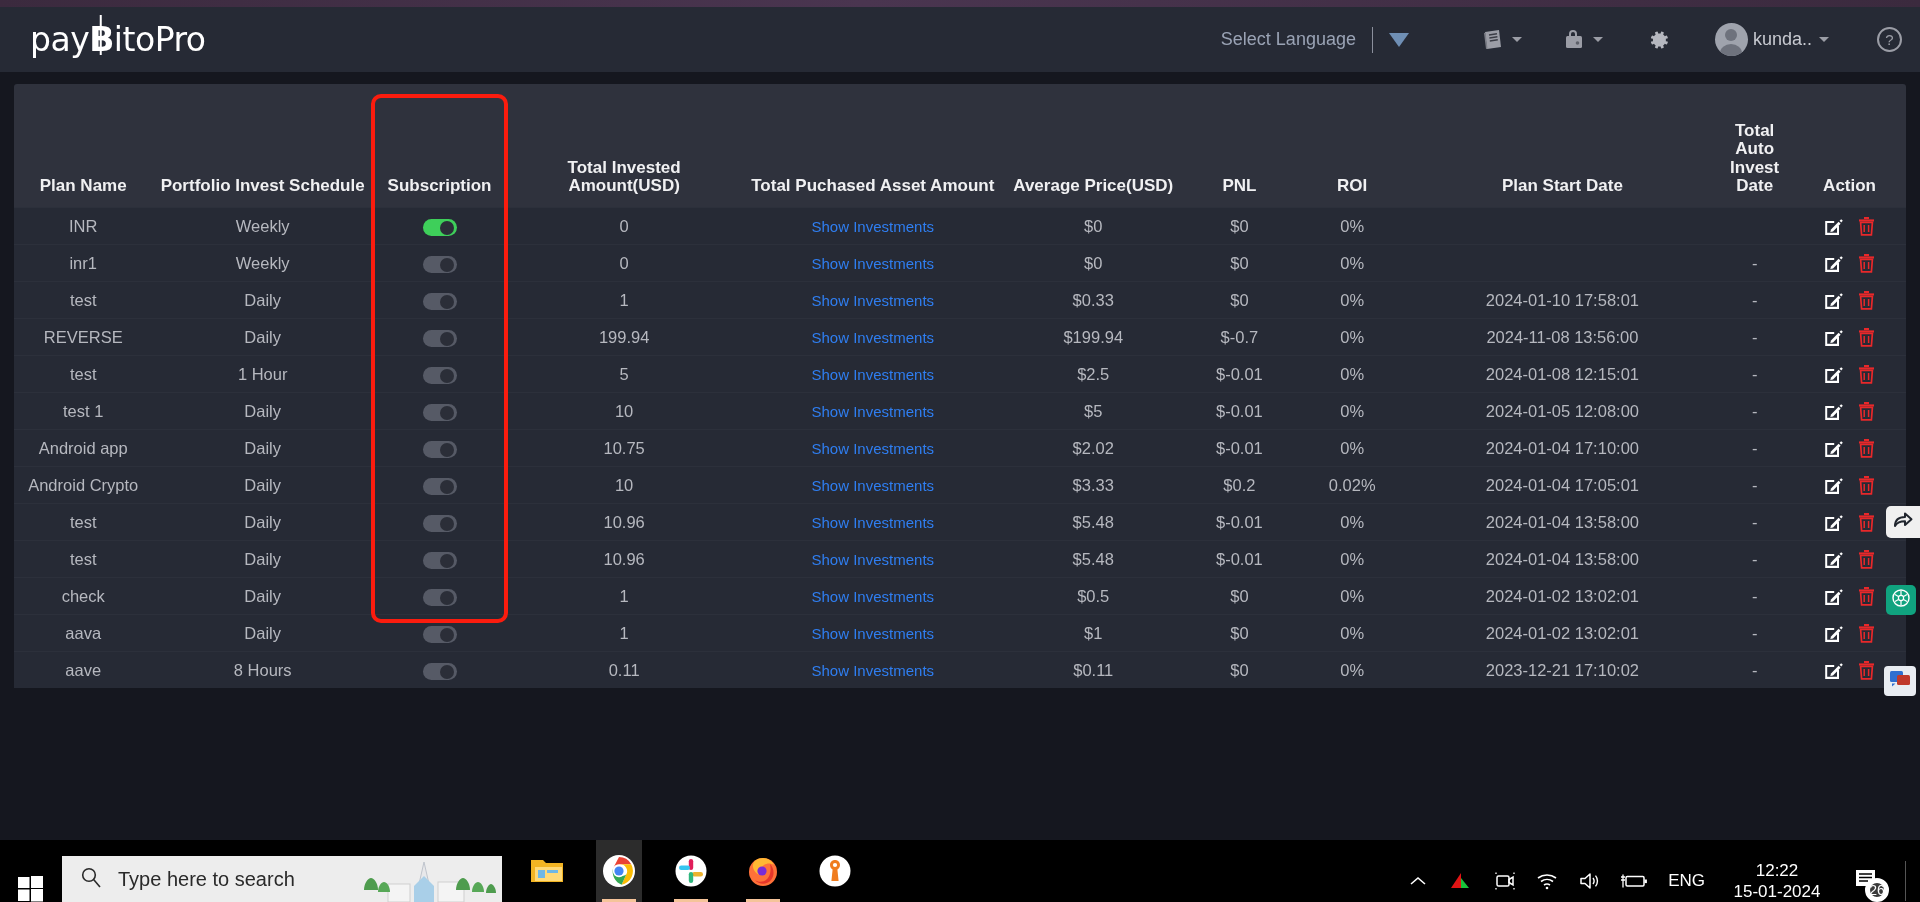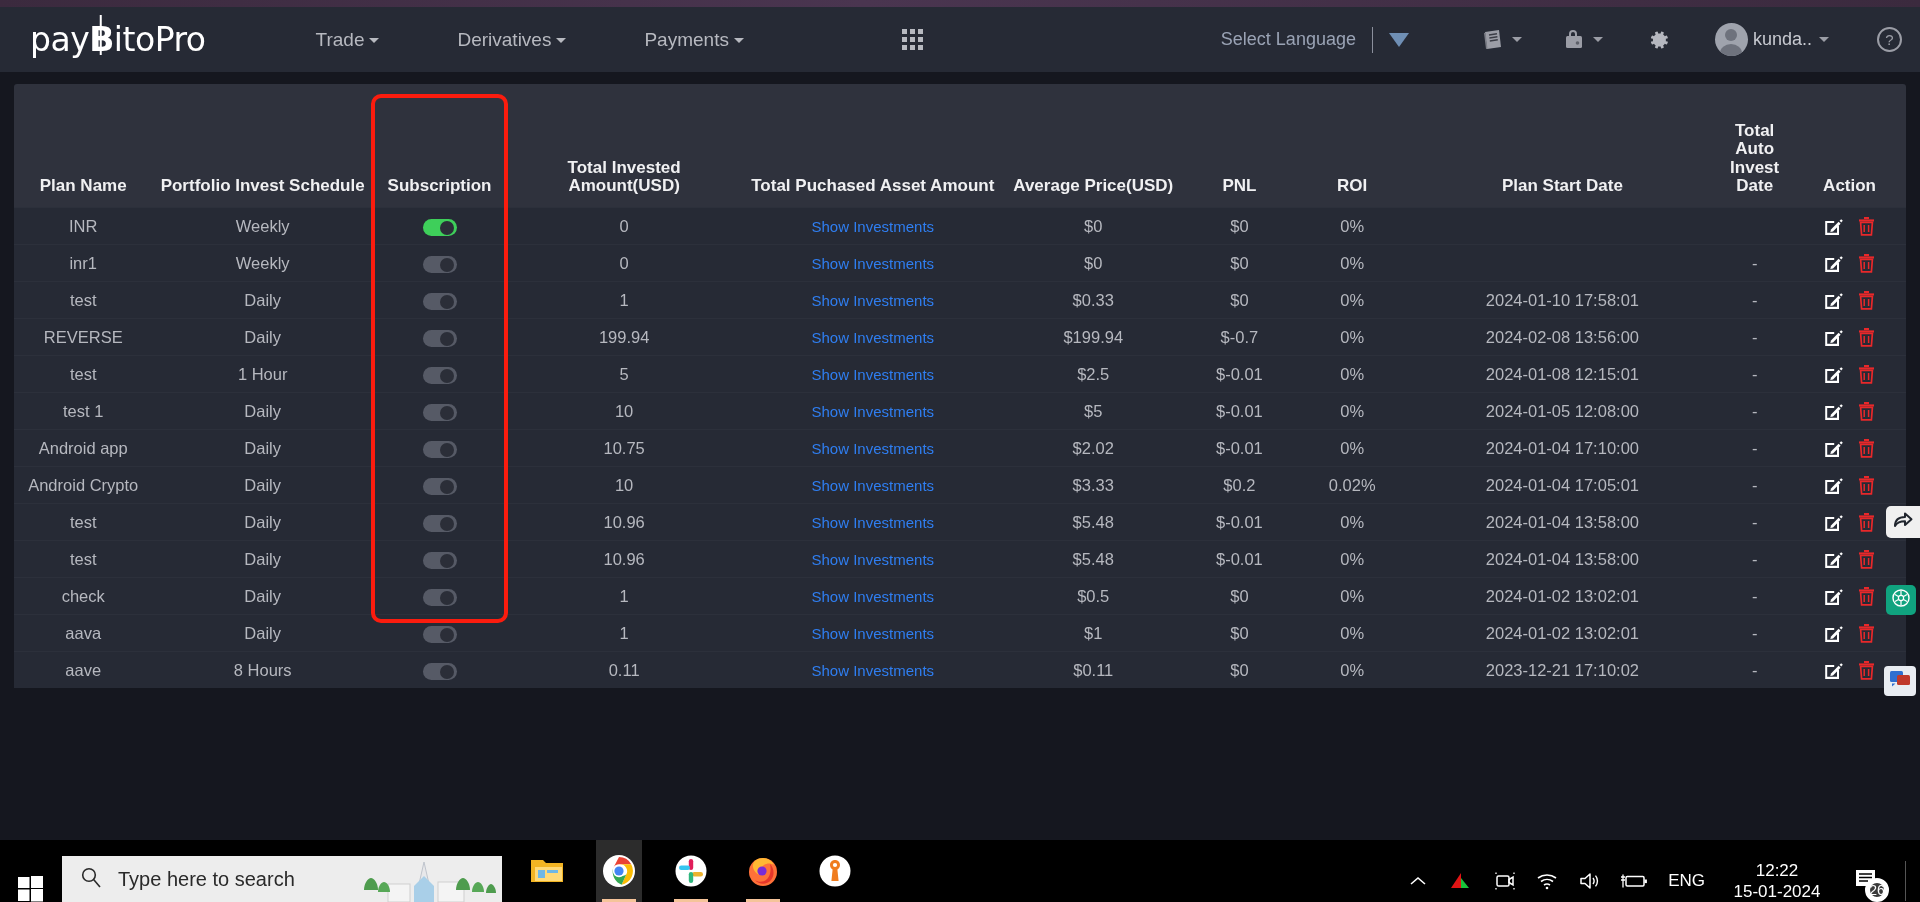--- a/index.html
+++ b/index.html
@@ -201,42 +201,20 @@
 <div class="browser-strip"></div>
 
 <div class="app-header">
 
   <div class="logo">
     <span>pay</span>
       <span class="bsym">B</span>
       <span>itoPro</span>
   </div>
 
-  <div class="nav">
-    <div class="nav-item">
-      <span>Trade</span><span class="caret-dn"></span>
-    </div>
-    <div class="nav-item">
-      <span>Derivatives</span><span class="caret-dn"></span>
-    </div>
-    <div class="nav-item">
-      <span>Payments</span><span class="caret-dn"></span>
-    </div>
-    <div class="grid-icon">
-      <i></i>
-        <i></i>
-        <i></i>
-        <i></i>
-        <i></i>
-        <i></i>
-        <i></i>
-        <i></i>
-        <i></i>
-    </div>
-  </div>
 
   <div class="header-right">
     <span class="lang-label">Select Language</span>
     <span class="vbar"></span>
     <span class="lang-tri"></span>
 
     <span style="width:72px"></span>
     <div class="hdr-ico">
       <span>
         <svg width="24" height="22" viewBox="0 0 24 22">
@@ -402,21 +380,21 @@
           </tr>
           <tr>
             <td>REVERSE</td>
             <td>Daily</td>
             <td><span class="toggle"><span class="knob"></span></span></td>
             <td>199.94</td>
             <td><span class="link">Show Investments</span></td>
             <td>$199.94</td>
             <td>$-0.7</td>
             <td>0%</td>
-            <td>2024-02-08 13:56:00</td>
+            <td>2024-11-08 13:56:00</td>
             <td>-</td>
             <td>
               <span class="act-wrap">
                 <span class="ico-btn"><svg width="20" height="20" viewBox="0 0 20 20">
                     <path d="M2.2 5 h9 v2 h-7 v9.8 h9.8 v-7 h2 V19 H2.2 Z" fill="#ffffff"></path>
                     <path d="M8 13.4 L15.6 5.8 L17.6 7.8 L10 15.4 L7.3 16.1 Z" fill="#ffffff"></path>
                     <path d="M16.6 4.8 L18.2 3.2 L19.8 4.8 L18.2 6.4 Z" fill="#ffffff"></path>
                   </svg></span>
                 <span class="ico-btn"><svg width="19" height="20" viewBox="0 0 19 20">
                     <rect x="7" y="1" width="5" height="2.1" fill="#e8282a"></rect>

